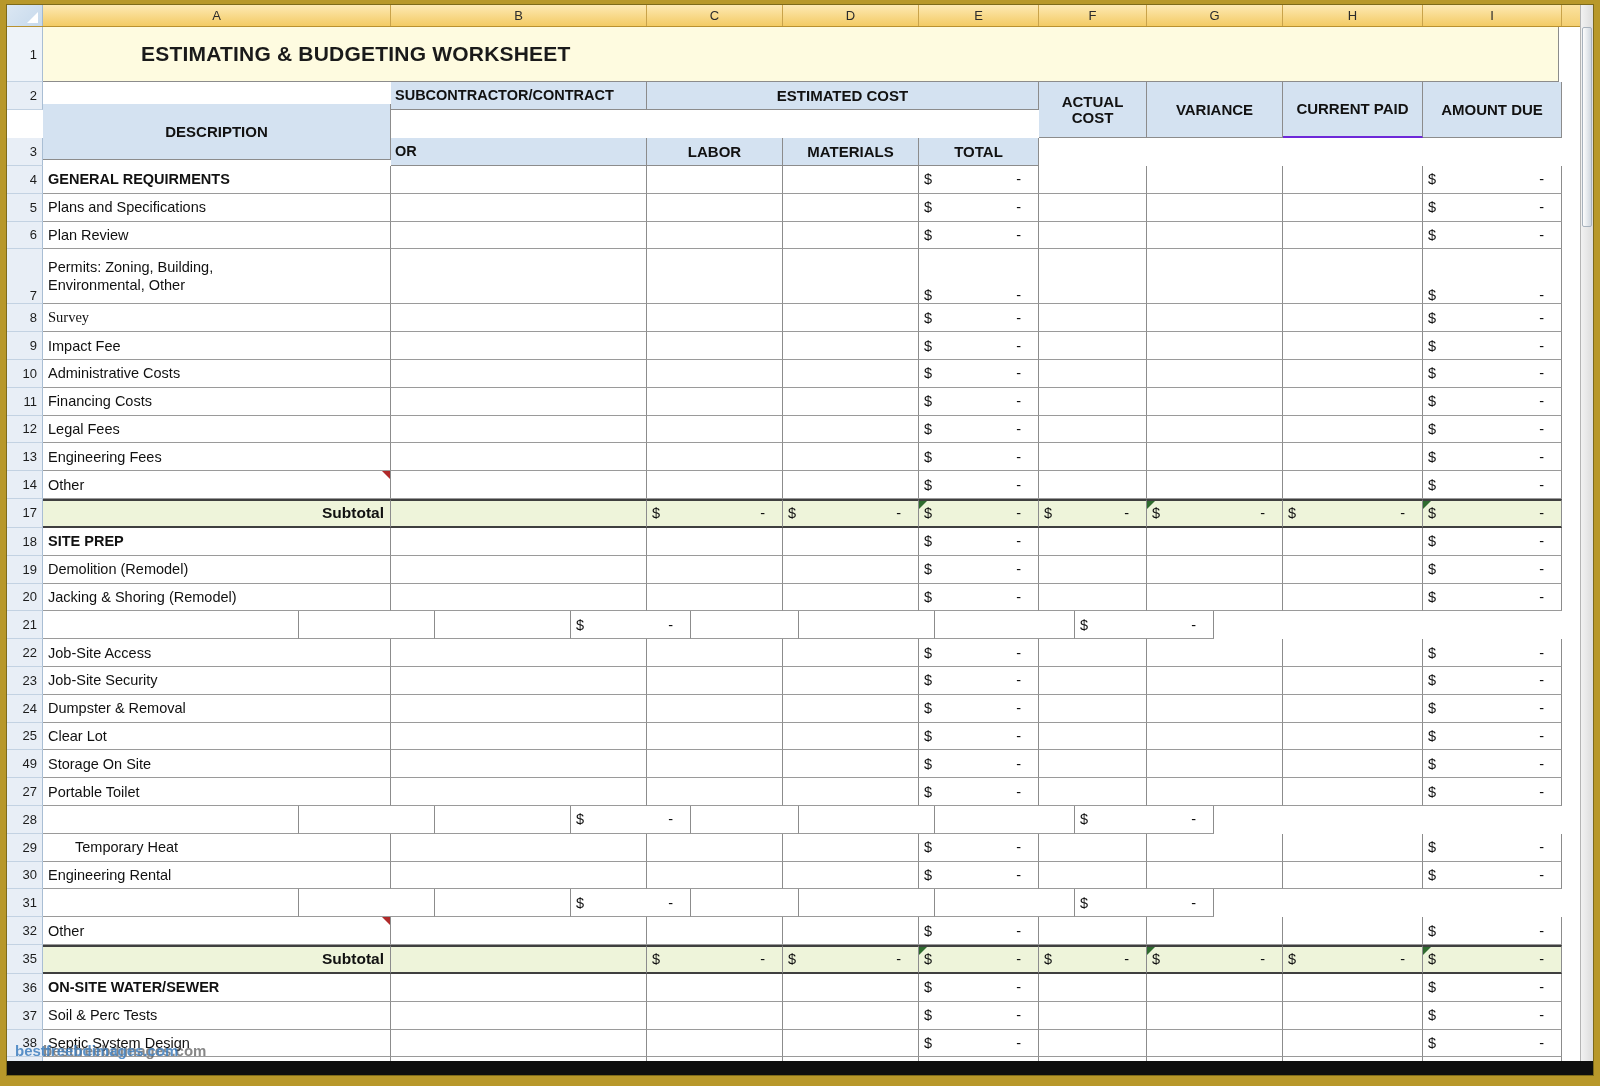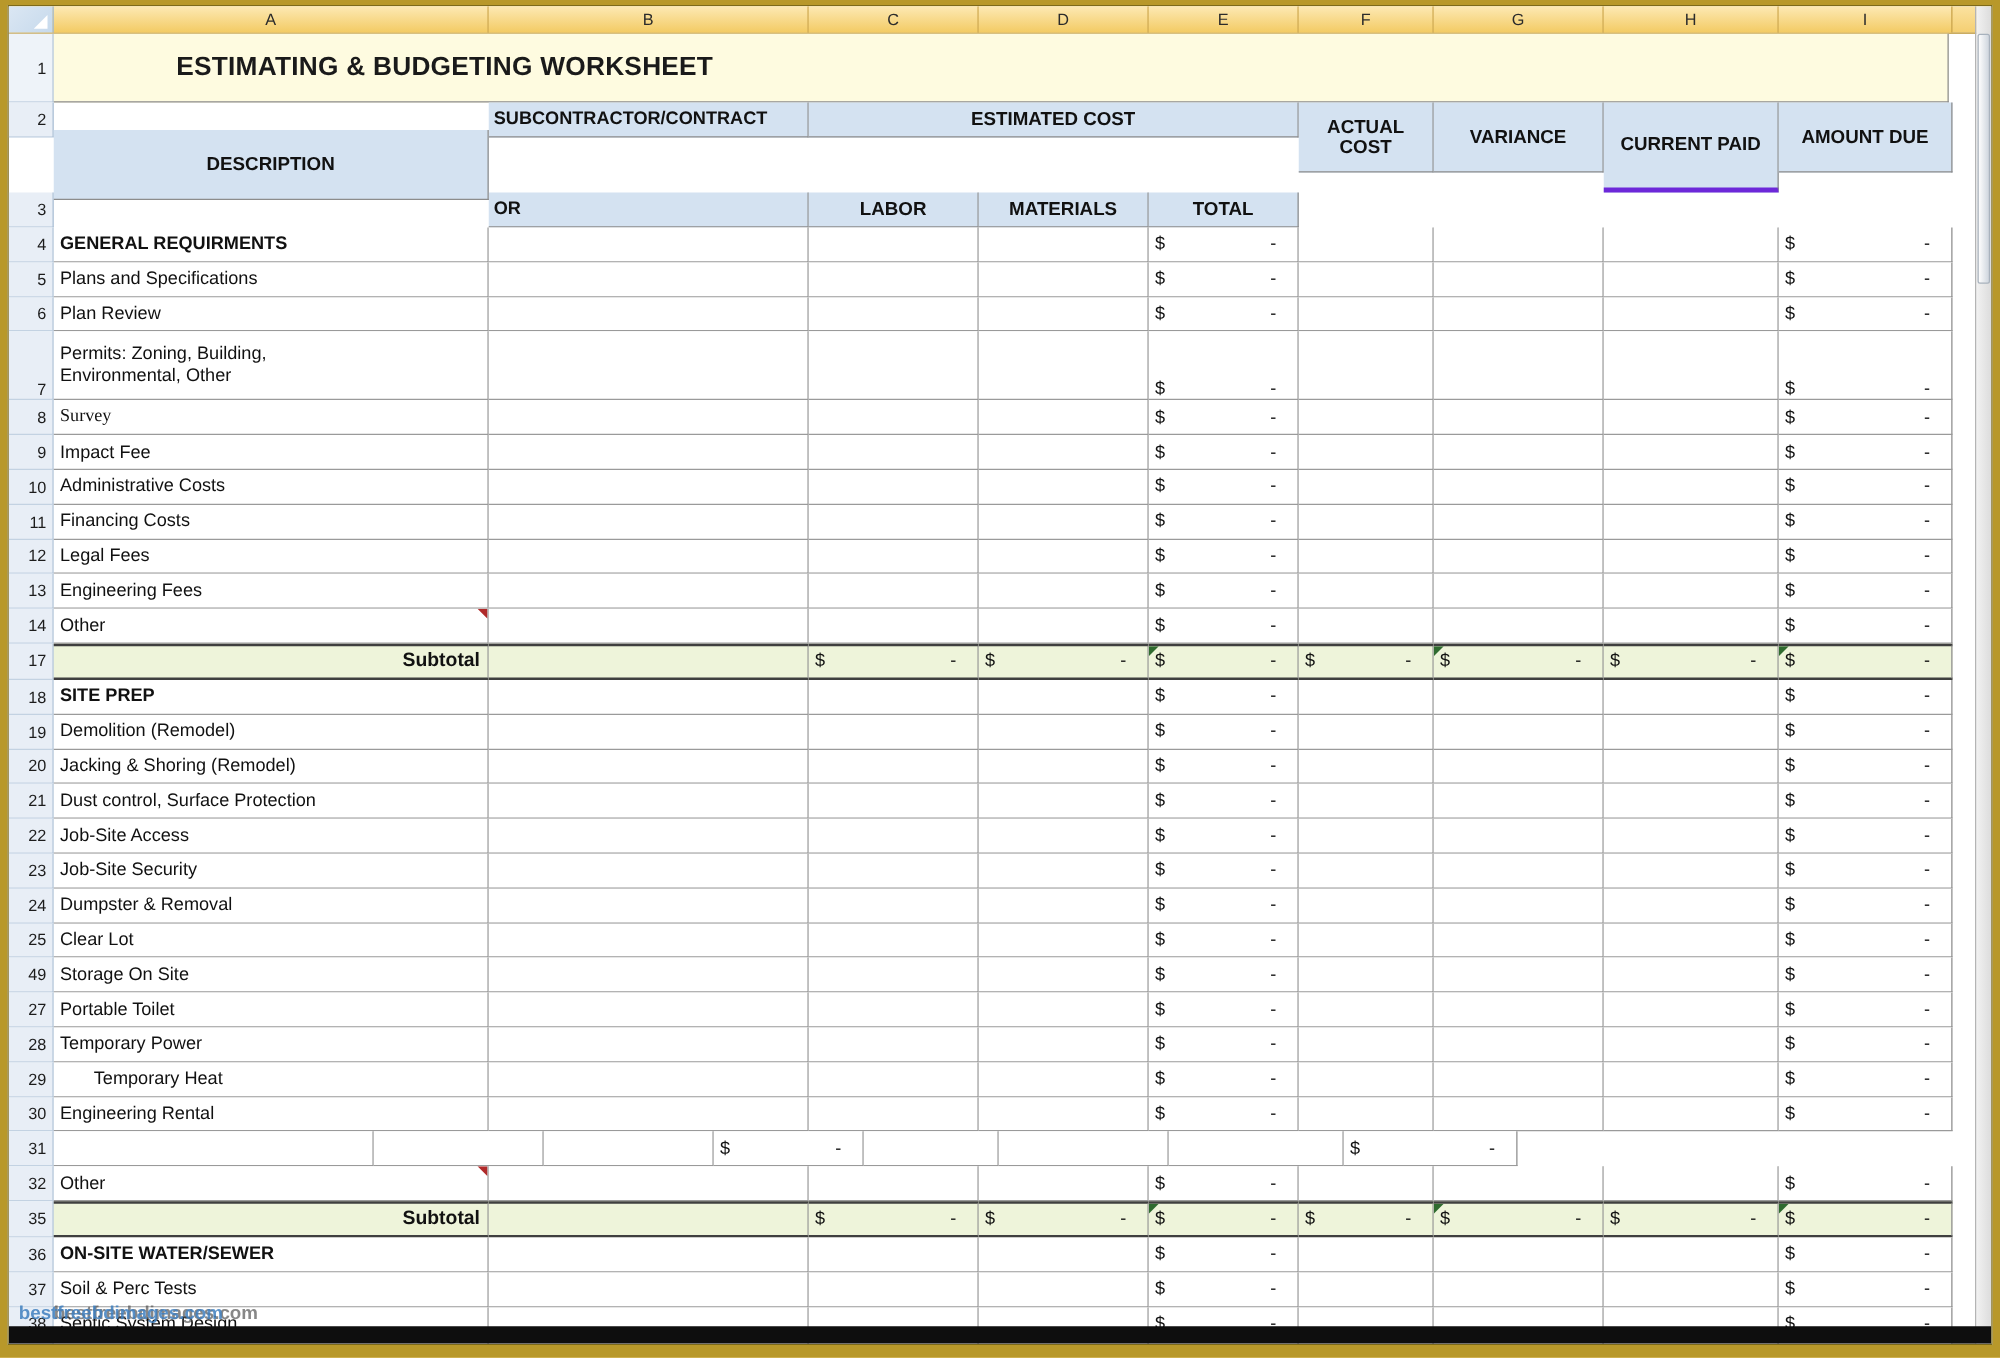--- a/index.html
+++ b/index.html
@@ -257,21 +257,21 @@
         <div class="rowhdr" style="height:28px">2</div>
         <div class="hdr-cell" style="width:348px;height:56px;border-bottom:1px solid #8c8c8c;position:absolute;left:36px;top:77px;">DESCRIPTION</div>
         <div style="width:348px"></div>
         <div class="hdr-cell left" style="width:256px;height:28px;font-size:14.5px">SUBCONTRACTOR/CONTRACT</div>
         <div class="hdr-cell" style="width:392px;height:28px">ESTIMATED COST</div>
         <div class="hdr-cell stack" style="width:108px;height:56px;border-bottom:1px solid #8c8c8c">
           <span>ACTUAL</span>
           <span>COST</span>
         </div>
         <div class="hdr-cell" style="width:136px;height:56px;border-bottom:1px solid #8c8c8c">VARIANCE</div>
-        <div class="hdr-cell" style="width:140px;height:72px;border-bottom:4px solid #6d28d9">CURRENT PAID</div>
+        <div class="hdr-cell" style="width:140px;height:56px;border-bottom:2px solid #6d28d9">CURRENT PAID</div>
         <div class="hdr-cell" style="width:139px;height:56px;border-bottom:1px solid #8c8c8c">AMOUNT DUE</div>
       </div>
 
       <div class="row">
         <div class="rowhdr" style="height:28px">3</div>
         <div style="width:348px"></div>
         <div class="hdr-cell left" style="width:256px;height:28px;font-size:14.5px">OR</div>
         <div class="hdr-cell" style="width:136px;height:28px">LABOR</div>
         <div class="hdr-cell" style="width:136px;height:28px">MATERIALS</div>
         <div class="hdr-cell" style="width:120px;height:28px">TOTAL</div>
@@ -562,21 +562,20 @@
             <div class="cell" style="width: 108px; height: 27.8px;"></div>
             <div class="cell" style="width: 136px; height: 27.8px;"></div>
             <div class="cell" style="width: 140px; height: 27.8px;"></div>
             <div class="cell money" style="width: 139px; height: 27.8px; align-items: center;">
               <span>$</span>
               <span class="dash">-</span>
             </div>
           </div>
           <div class="row">
             <div class="rowhdr" style="height: 27.8px;">21</div>
-            <div class="cell" style="width: 348px; height: 27.8px;">Dust control, Surface Protection</div>
             <div class="cell" style="width: 256px; height: 27.8px;"></div>
             <div class="cell" style="width: 136px; height: 27.8px;"></div>
             <div class="cell" style="width: 136px; height: 27.8px;"></div>
             <div class="cell money" style="width: 120px; height: 27.8px; align-items: center;">
               <span>$</span>
               <span class="dash">-</span>
             </div>
             <div class="cell" style="width: 108px; height: 27.8px;"></div>
             <div class="cell" style="width: 136px; height: 27.8px;"></div>
             <div class="cell" style="width: 140px; height: 27.8px;"></div>
@@ -688,21 +687,20 @@
             <div class="cell" style="width: 108px; height: 27.8px;"></div>
             <div class="cell" style="width: 136px; height: 27.8px;"></div>
             <div class="cell" style="width: 140px; height: 27.8px;"></div>
             <div class="cell money" style="width: 139px; height: 27.8px; align-items: center;">
               <span>$</span>
               <span class="dash">-</span>
             </div>
           </div>
           <div class="row">
             <div class="rowhdr" style="height: 27.8px;">28</div>
-            <div class="cell" style="width: 348px; height: 27.8px;">Temporary Power</div>
             <div class="cell" style="width: 256px; height: 27.8px;"></div>
             <div class="cell" style="width: 136px; height: 27.8px;"></div>
             <div class="cell" style="width: 136px; height: 27.8px;"></div>
             <div class="cell money" style="width: 120px; height: 27.8px; align-items: center;">
               <span>$</span>
               <span class="dash">-</span>
             </div>
             <div class="cell" style="width: 108px; height: 27.8px;"></div>
             <div class="cell" style="width: 136px; height: 27.8px;"></div>
             <div class="cell" style="width: 140px; height: 27.8px;"></div>

